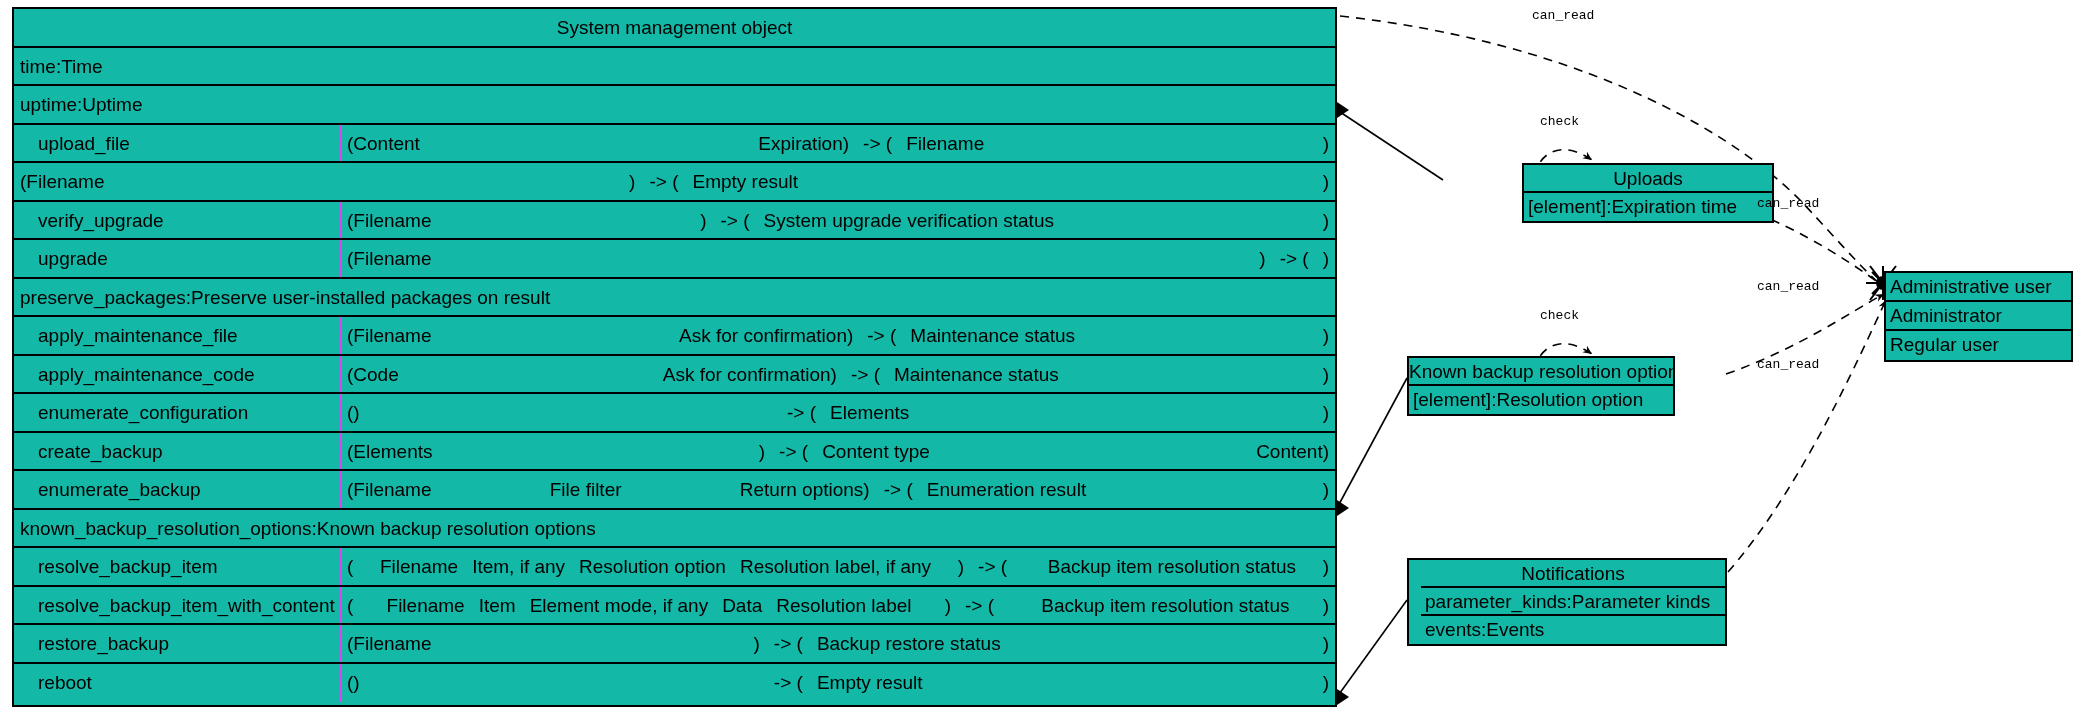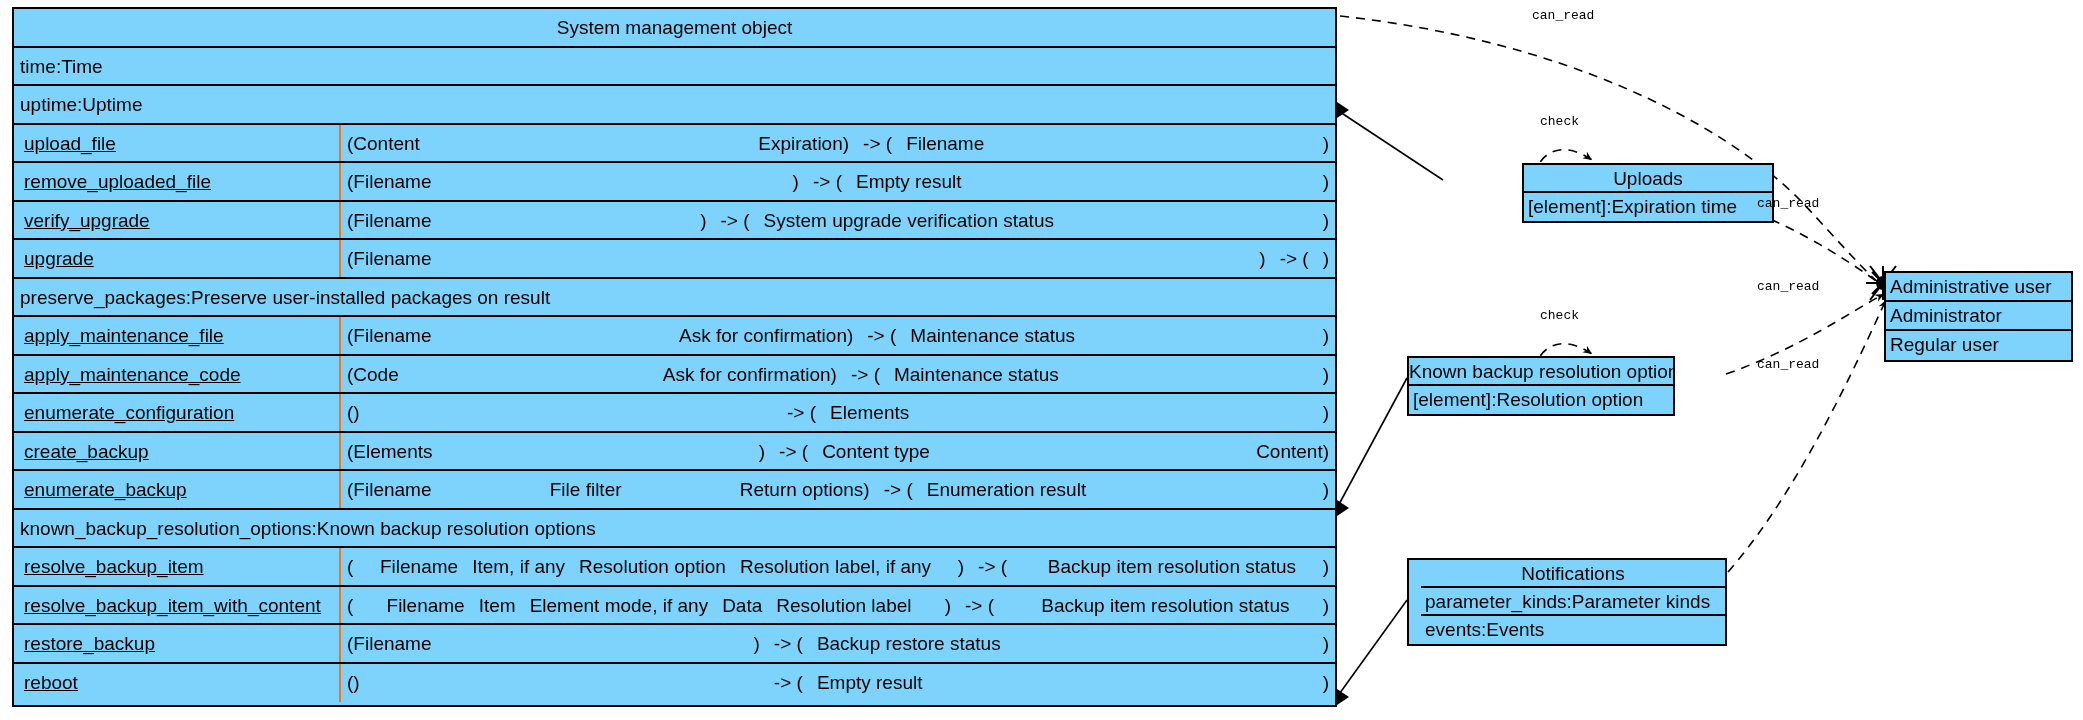--- a/index.html
+++ b/index.html
@@ -17,21 +17,21 @@
   #stage {
     position: relative;
     width: 2083px;
     height: 720px;
   }
 
   
   .uml-box {
     position: absolute;
     border: 2px solid #000;
-    background: #7dd3fc;
+    background: #14b8a6;
     box-sizing: border-box;
     z-index: 5;
   }
   .uml-row {
     border-bottom: 2px solid #000;
     box-sizing: border-box;
     position: relative;
     white-space: nowrap;
     overflow: hidden;
   }
@@ -58,26 +58,25 @@
     padding-left: 6px;
   }
   #main-class .uml-row.title { padding-left: 0; }
   #main-class .uml-row.op {
     padding-left: 0;
     display: flex;
   }
   .op-name {
     width: 327px;
     min-width: 327px;
-    border-right: 2px solid #f97316;
+    border-right: 2px solid #d946ef;
     box-sizing: border-box;
-    padding-left: 10px;
+    padding-left: 24px;
     overflow: hidden;
     white-space: nowrap;
-    text-decoration: underline;
   }
   .op-sig {
     flex: 1;
     position: relative;
     box-sizing: border-box;
     padding-left: 6px;
     padding-right: 6px;
     overflow: hidden;
     white-space: nowrap;
   }
@@ -199,21 +198,20 @@
               <span class="sig-close">)</span>
               <span class="sig-arrow" style="padding: 0px 14px;">-&gt; (</span>
               <span class="sig-params">
                 <span>Filename</span>
               </span>
               <span class="sig-close">)</span>
             </div>
           </div>
         </div>
         <div class="uml-row op">
-          <div class="op-name">remove_uploaded_file</div>
           <div class="op-sig">
             <div class="sig-line">
               <span class="sig-open">(</span>
               <span class="sig-params">
                 <span>Filename</span>
               </span>
               <span class="sig-close">)</span>
               <span class="sig-arrow" style="padding: 0px 14px;">-&gt; (</span>
               <span class="sig-params">
                 <span>Empty result</span>

